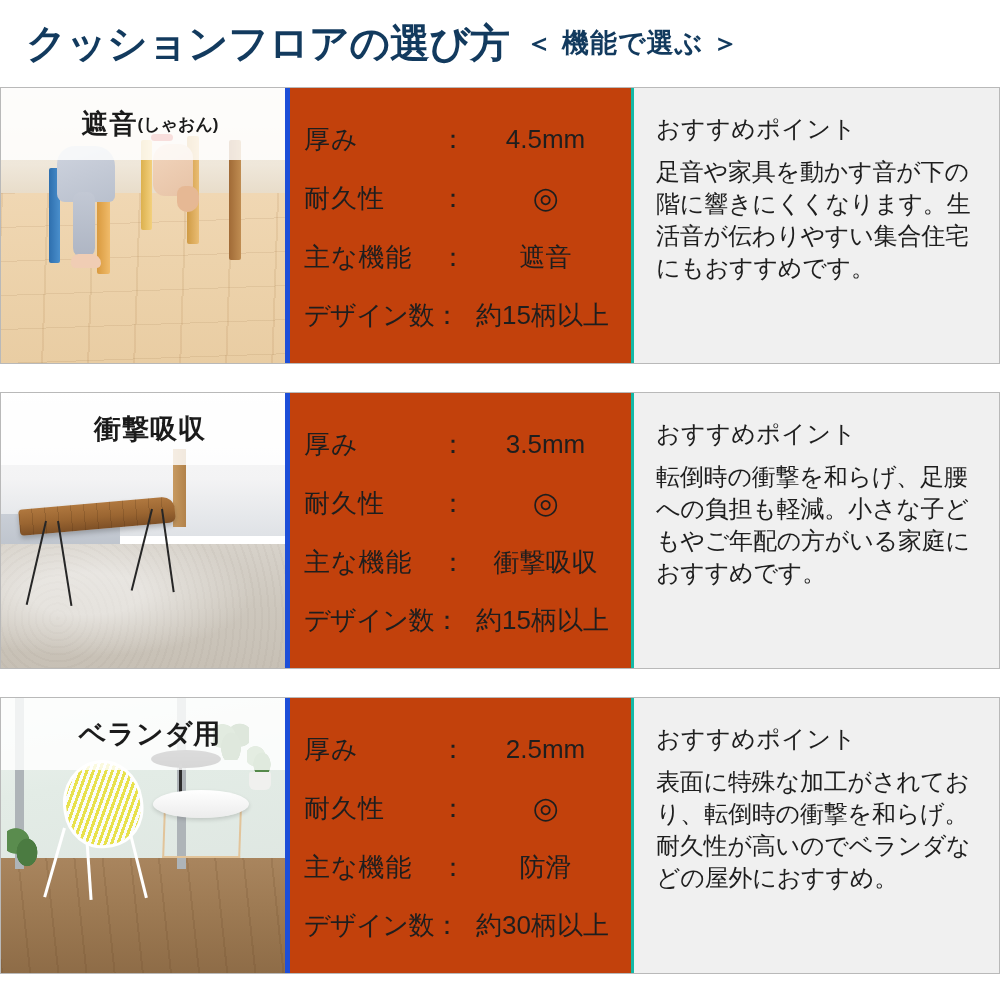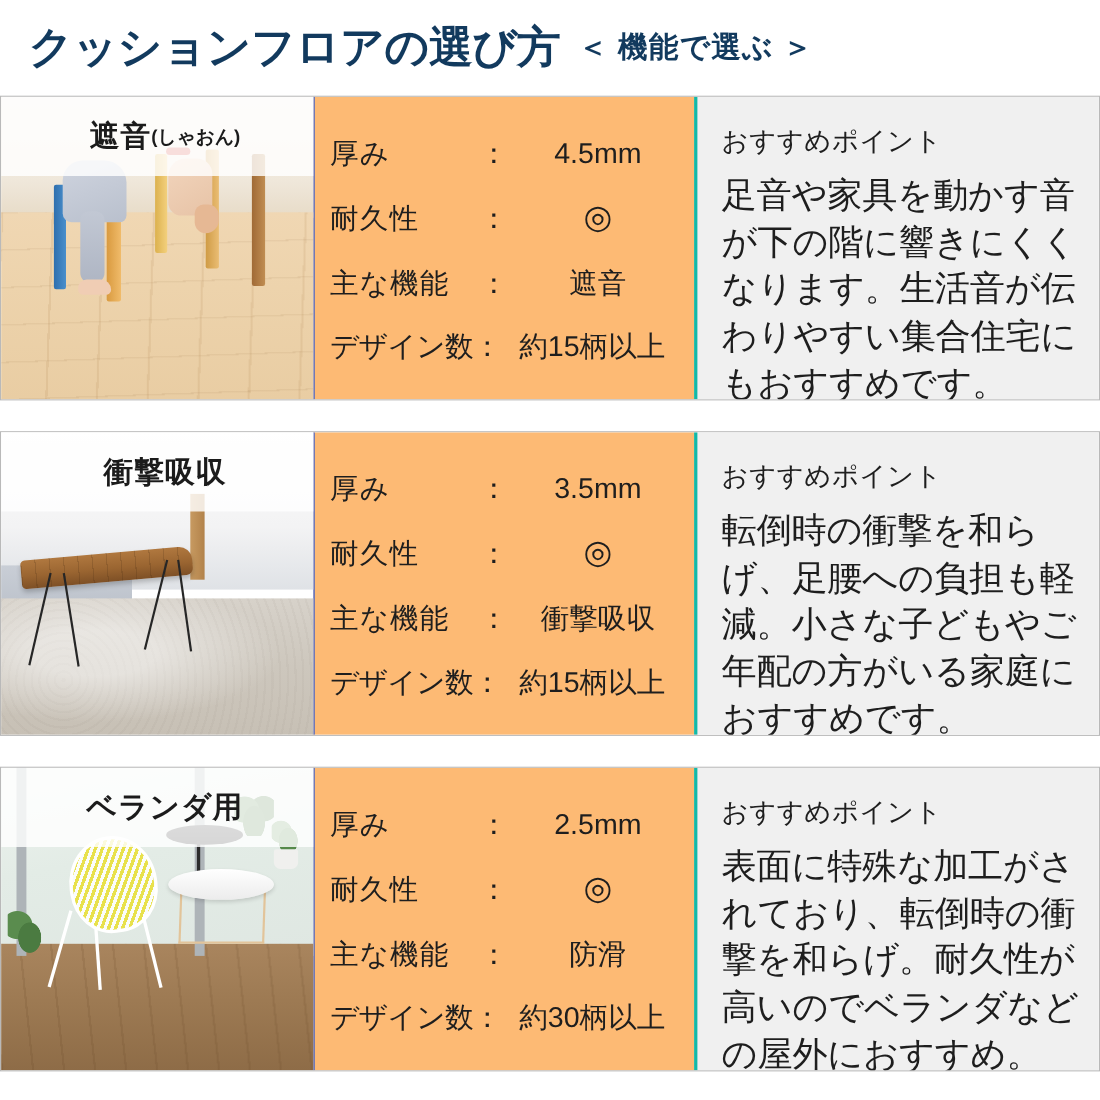--- a/index.html
+++ b/index.html
@@ -259,23 +259,23 @@
   .pot-1 { position:absolute; left:248px; top:74px; width:22px; height:18px; background:#f0f0ee; border-radius: 2px 2px 6px 6px; z-index:3;}
   .plant-low { position:absolute; left:6px; top:128px; width:40px; height:44px; z-index:3;
     background: radial-gradient(ellipse at 50% 60%, #4b7b41 0 36%, rgba(0,0,0,0) 38%),
                 radial-gradient(ellipse at 22% 34%, #5a8c4e 0 30%, rgba(0,0,0,0) 32%);
   }
 
   
   .specs {
     width: 346px;
     flex: 0 0 346px;
-    border-left: 1px solid #1d4ed8;
+    border-left: 5px solid #1d4ed8;
     box-sizing: border-box;
-    background: #fdba74;
+    background: #c2410c;
     padding: 22px 10px 18px 14px;
     display: flex;
     flex-direction: column;
     justify-content: space-around;
   }
   .spec-row {
     display: flex;
     align-items: center;
     font-size: 26px;
     color: #1e1e1e;
@@ -320,21 +320,21 @@
     padding: 28px 18px 18px 22px;
   }
   .point-heading {
     font-size: 24px;
     color: #1e1e1e;
     margin-bottom: 14px;
     letter-spacing: 0.5px;
     line-height: 1.1;
   }
   .point-body {
-    font-size: 32px;
+    font-size: 24px;
     color: #1e1e1e;
     line-height: 1.33;
     letter-spacing: -0.2px;
     white-space: pre-line;
   }
 </style>
 </head>
 <body>
 
 <div class="page">

